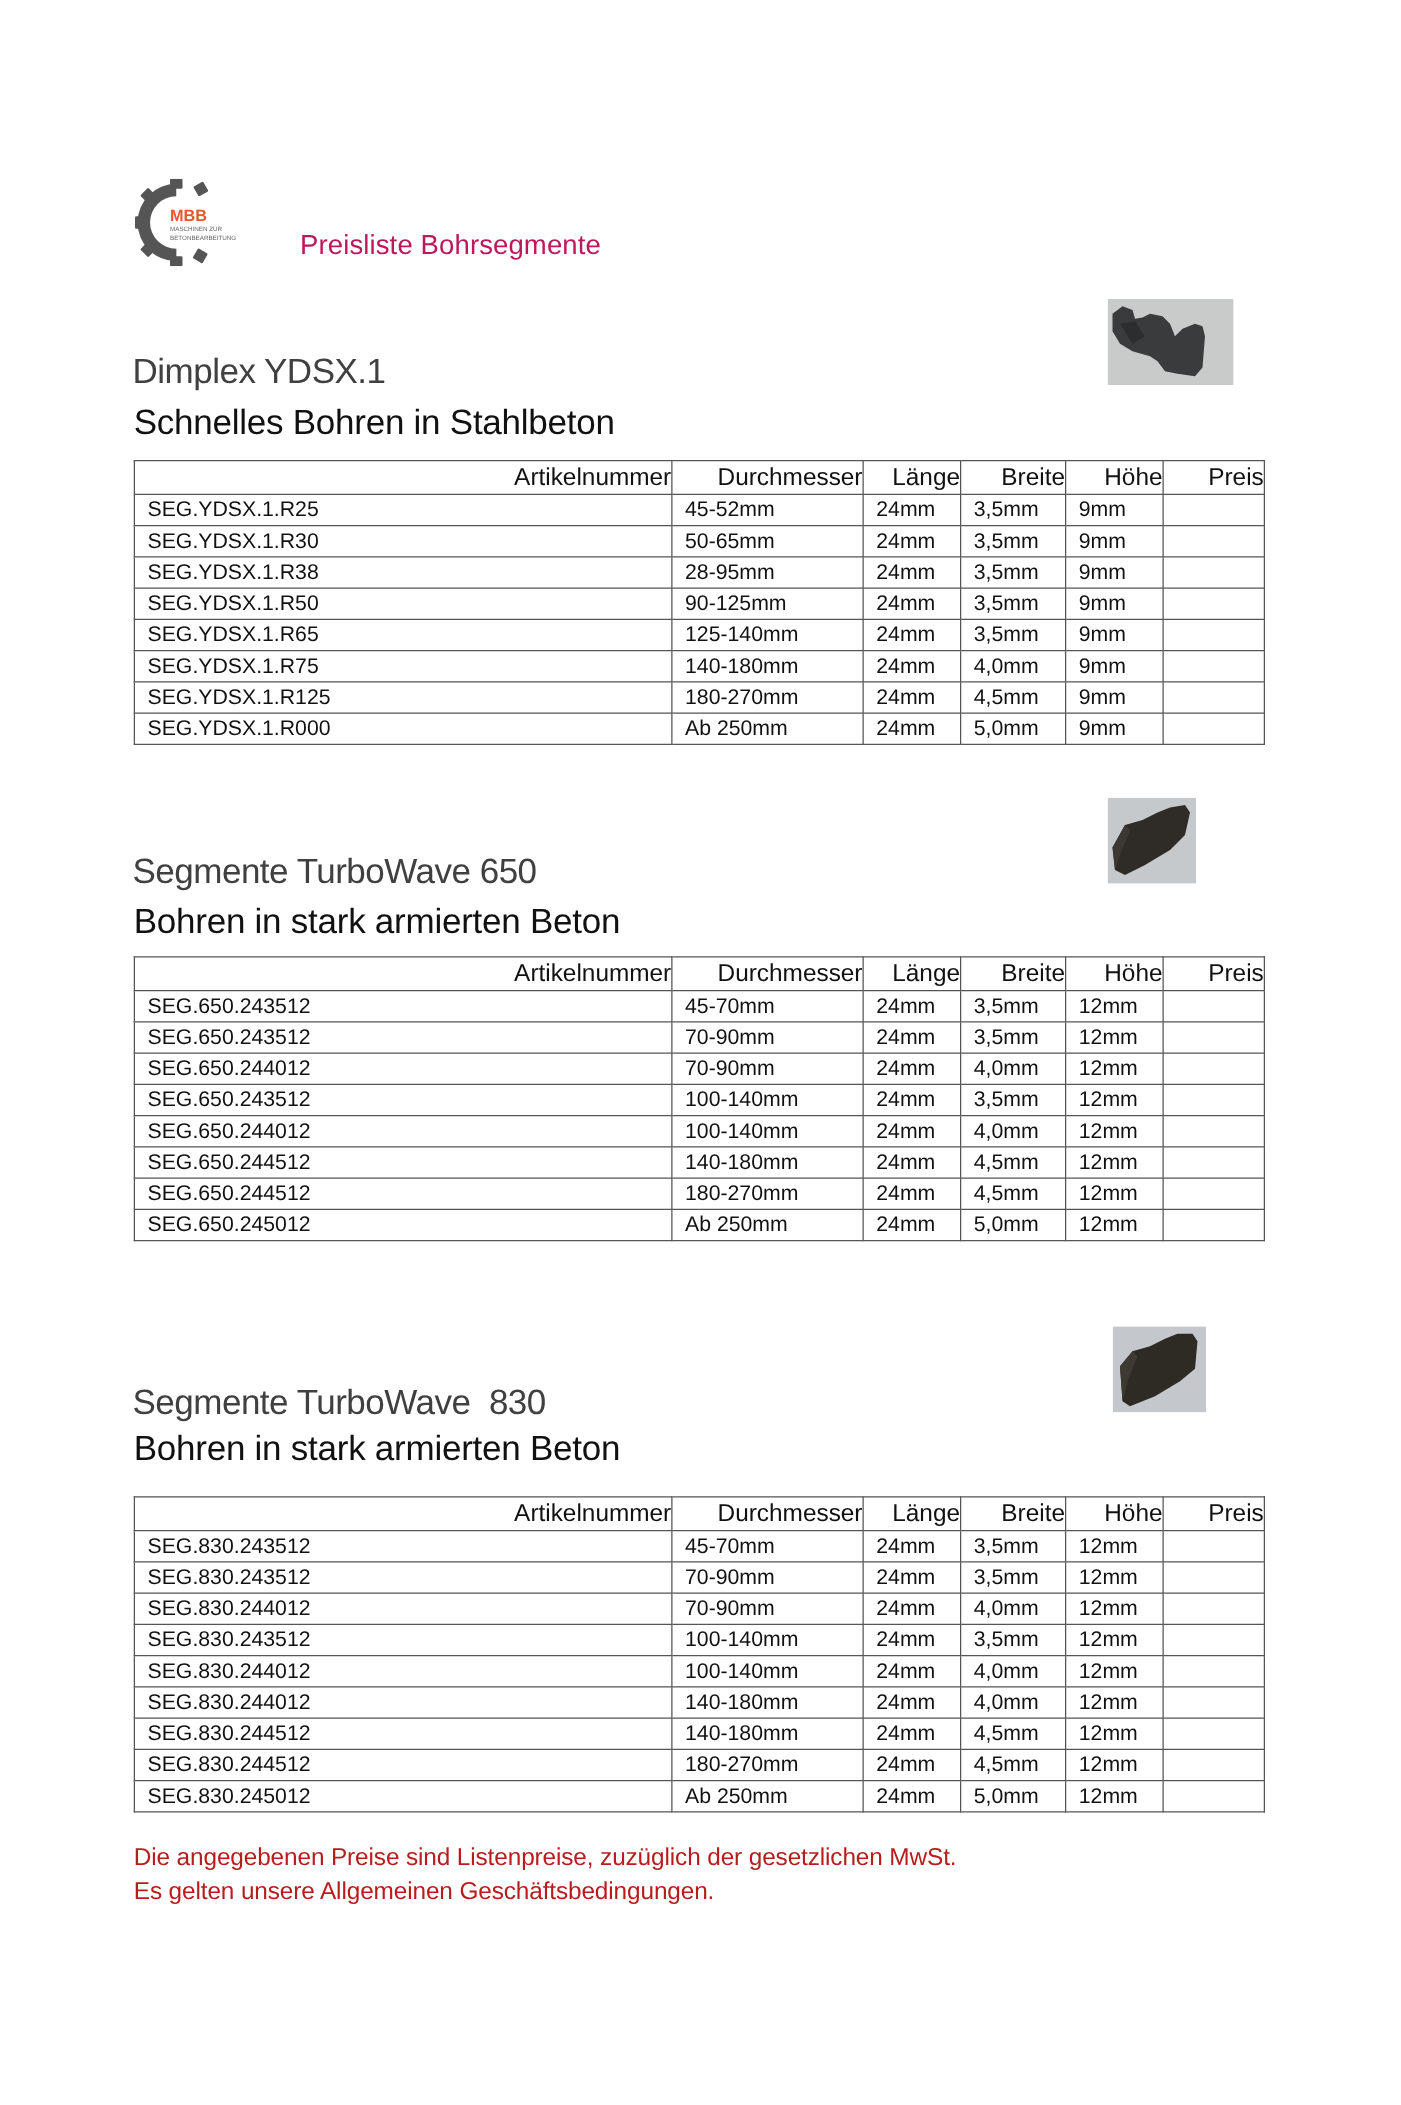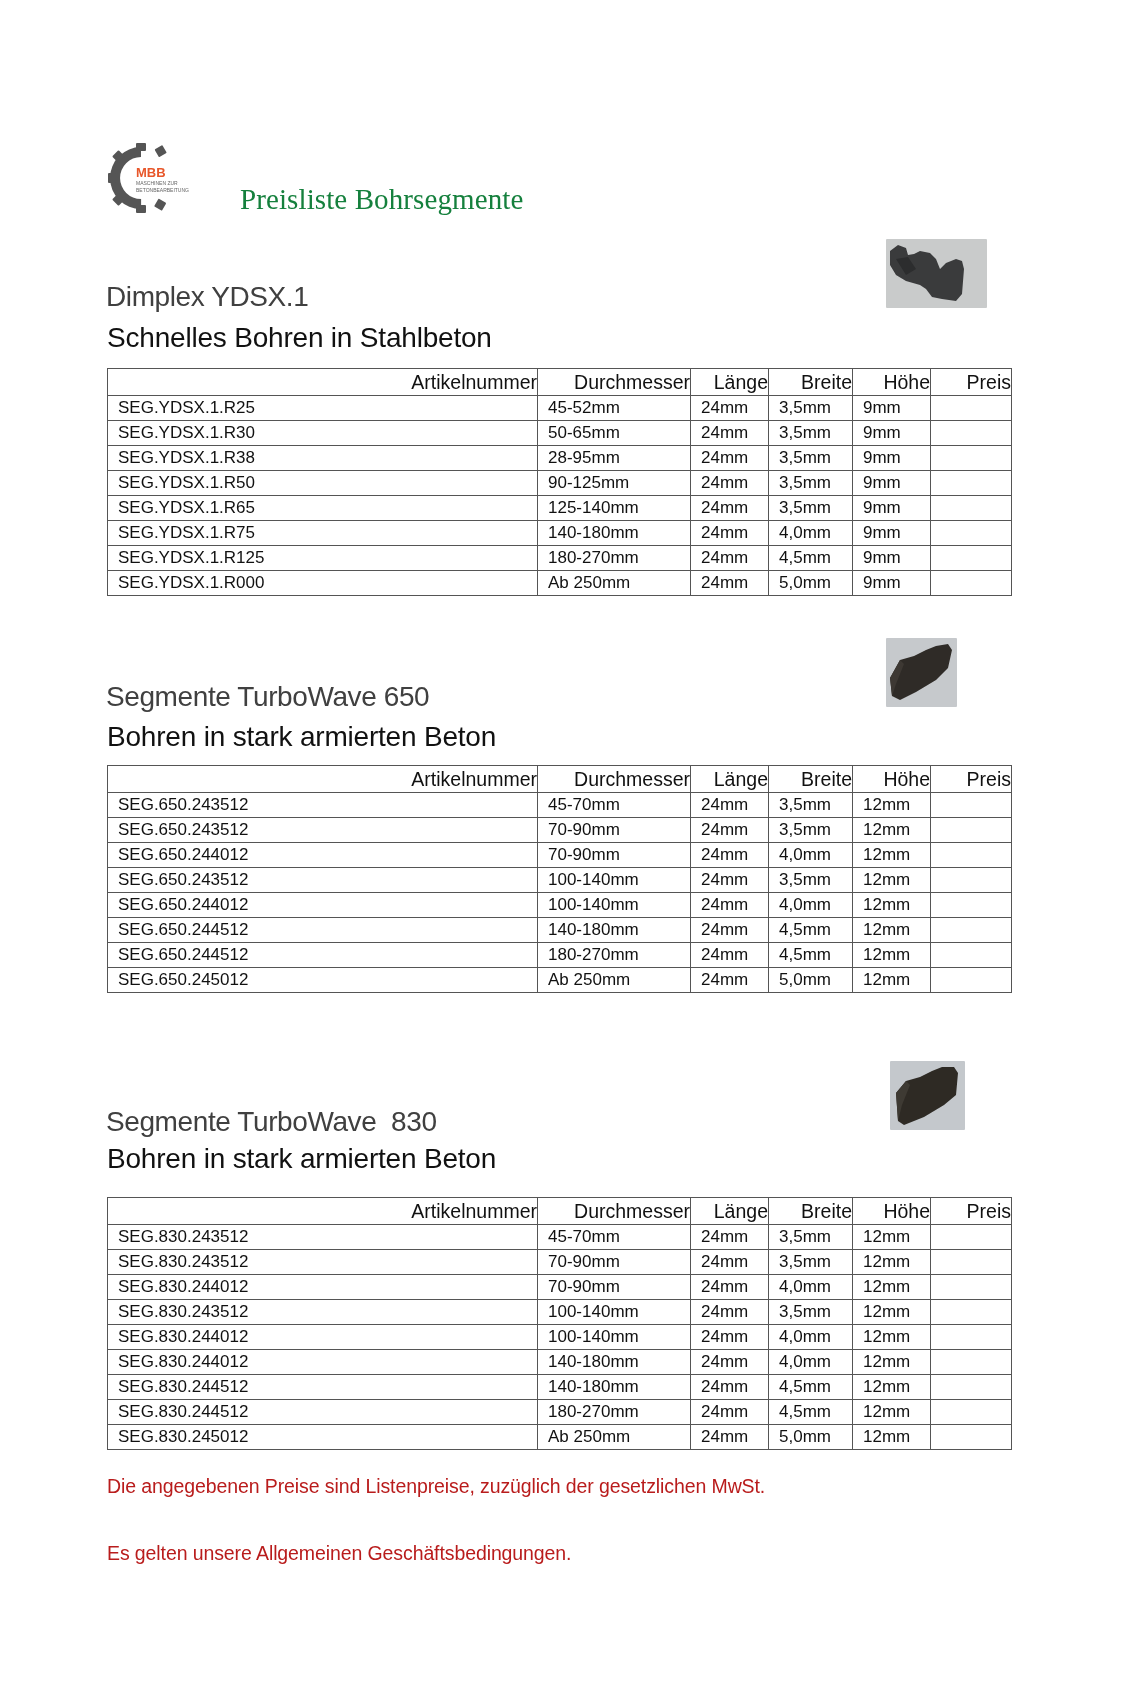--- a/index.html
+++ b/index.html
@@ -3,21 +3,21 @@
   <meta charset="utf-8">
   <style>
     html, body { margin: 0; padding: 0; background: #ffffff; }
     body {
       width: 1121px; height: 1684px; position: relative; overflow: hidden;
       font-family: "Liberation Sans", "DejaVu Sans", sans-serif; color: #111;
     }
     .abs { position: absolute; }
     .logo { left: 108px; top: 143px; width: 100px; height: 70px; }
     .logo svg { display: block; }
-    .page-title { left: 240px; top: 183px; font-size: 29px; color: #15803d; white-space: nowrap; letter-spacing: 0.1px; font-family: Liberation Serif, serif; }
+    .page-title { left: 240px; top: 183px; font-size: 22px; color: #be185d; white-space: nowrap; letter-spacing: 0.1px; }
 
     .sec-title { font-size: 28px; color: #404040; white-space: nowrap; letter-spacing: -0.4px; }
     .sec-sub { font-size: 28px; color: #111; white-space: nowrap; letter-spacing: -0.2px; }
 
     .photo { border-radius: 1px; overflow: hidden; }
 
     table.price {
       position: absolute; left: 107px; width: 904px;
       border-collapse: collapse; table-layout: fixed;
     }
@@ -355,13 +355,13 @@
         <td>Ab 250mm</td>
         <td>24mm</td>
         <td>5,0mm</td>
         <td>12mm</td>
         <td></td>
       </tr>
     </tbody>
 </table>
 
 <div class="abs footer" style="top:1475px;">Die angegebenen Preise sind Listenpreise, zuzüglich der gesetzlichen MwSt.</div>
-<div class="abs footer" style="top:1502px;margin-top:40px;">Es gelten unsere Allgemeinen Geschäftsbedingungen.</div>
+<div class="abs footer" style="top:1502px;">Es gelten unsere Allgemeinen Geschäftsbedingungen.</div>
 
 </body></html>

